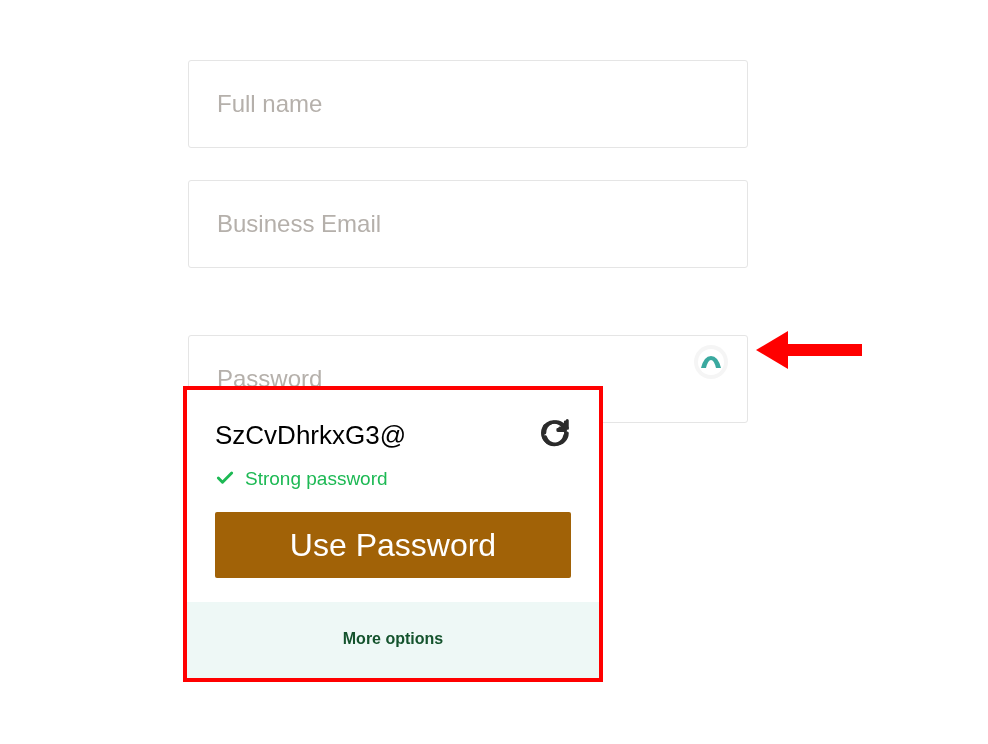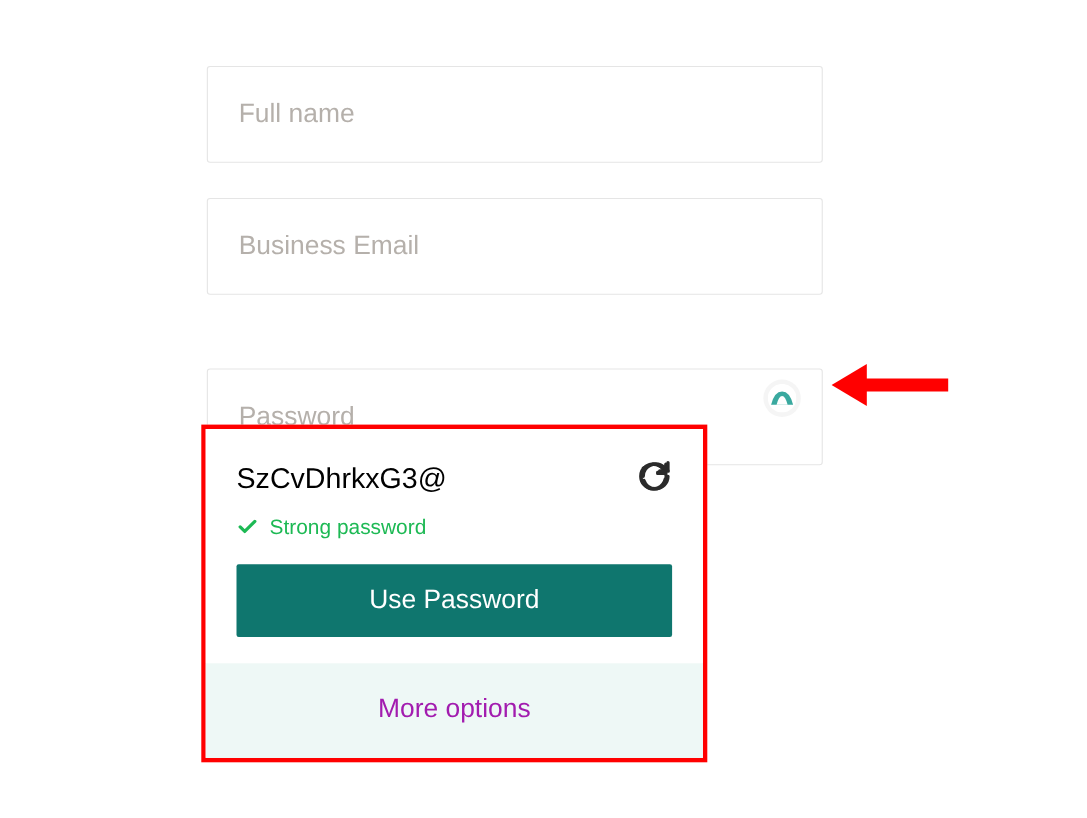--- a/index.html
+++ b/index.html
@@ -47,21 +47,21 @@
       background: #f5f5f5;
       display: flex;
       align-items: center;
       justify-content: center;
       cursor: pointer;
     }
     .popup {
       position: absolute;
       left: 183px;
       top: 386px;
-      width: 460px;
+      width: 420px;
       background: #ffffff;
       border: 4px solid #ff0000;
     }
     .popup-top {
       padding: 26px 28px 24px 28px;
       background: #ffffff;
     }
     .popup-header-row {
       display: flex;
       justify-content: space-between;
@@ -81,40 +81,41 @@
       margin-top: 14px;
       gap: 10px;
     }
     .strength-text {
       font-size: 19px;
       color: #1db954;
     }
     .use-password-btn {
       width: 100%;
       height: 66px;
-      background: #0f766e;
+      background: #a16207;
       color: #ffffff;
       border: none;
-      font-size: 24px;
+      font-size: 32px;
       font-weight: 400;
       margin-top: 22px;
       cursor: pointer;
       border-radius: 2px;
     }
     .popup-bottom {
       background: #eef8f6;
       text-align: center;
       padding: 28px 0 30px 0;
     }
     .more-options {
-      font-size: 24px;
-      color: #a21caf;
+      font-size: 16px;
+      color: #14532d;
       cursor: pointer;
       background: none;
       border: none;
+      font-weight: bold;
     }
     .arrow-annotation {
       position: absolute;
       left: 754px;
       top: 325px;
     }
   </style>
 </head>
 <body>
 

